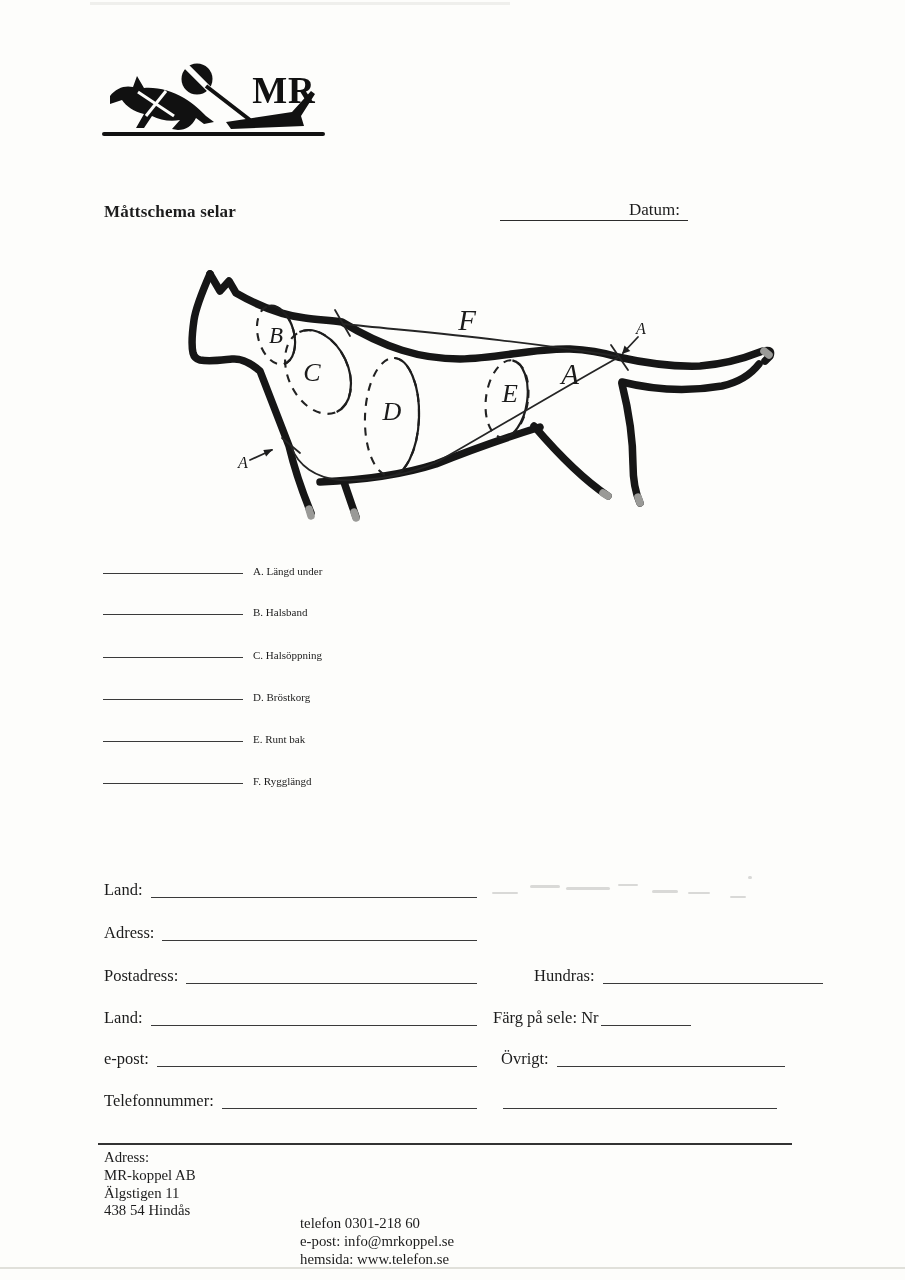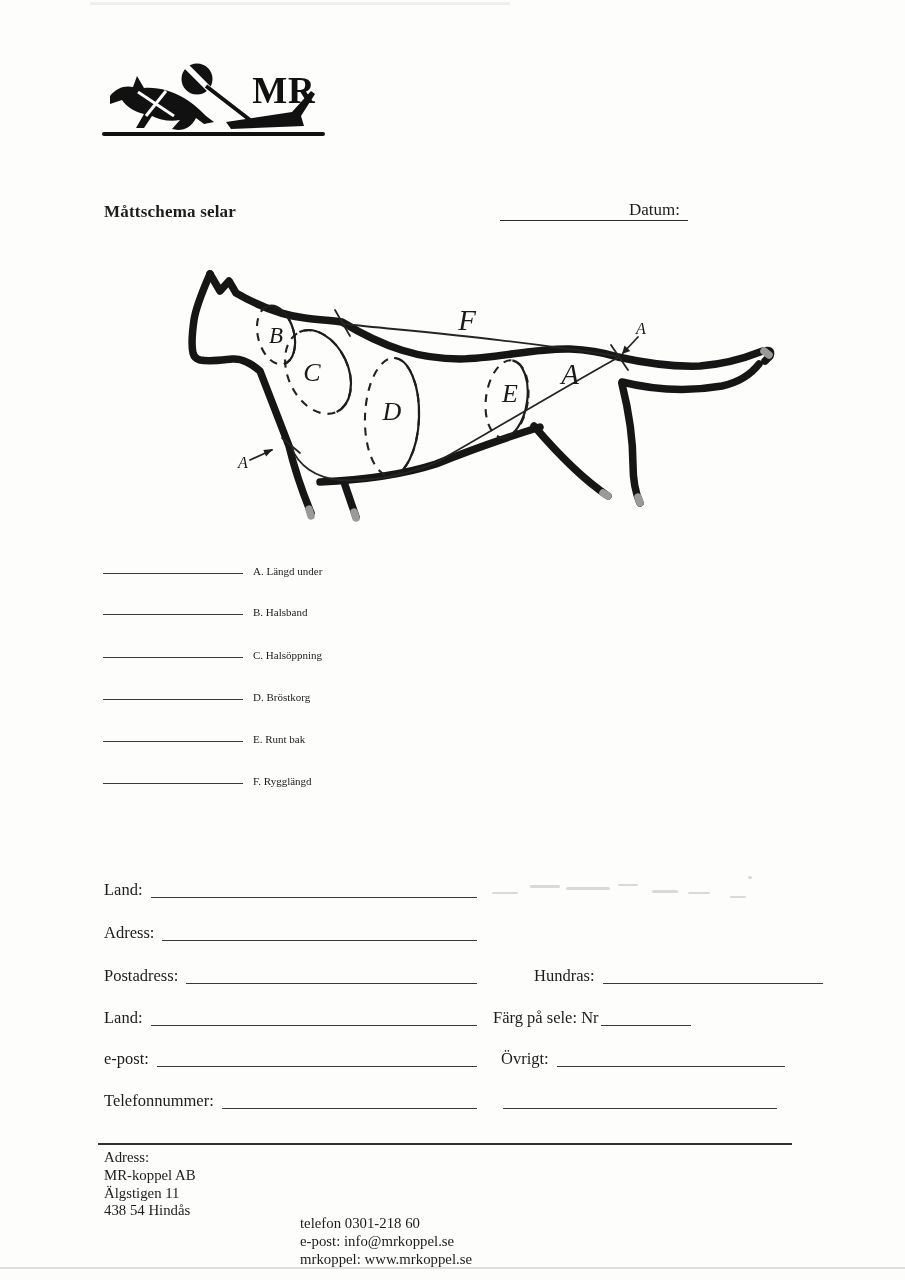--- a/index.html
+++ b/index.html
@@ -210,14 +210,14 @@
 <div class="abs footer-rule"></div>
 <div class="abs footer-col footer-left">
   <div>Adress:</div>
   <div class="bold">MR-koppel AB</div>
   <div>Älgstigen 11</div>
   <div>438 54 Hindås</div>
 </div>
 <div class="abs footer-col footer-right">
   <div>telefon 0301-218 60</div>
   <div>e-post: info@mrkoppel.se</div>
-  <div>mrkoppel: www.mrkoppel.se</div>
+  <div>hemsida: www.telefon.se</div>
 </div>
 
 </body></html>

